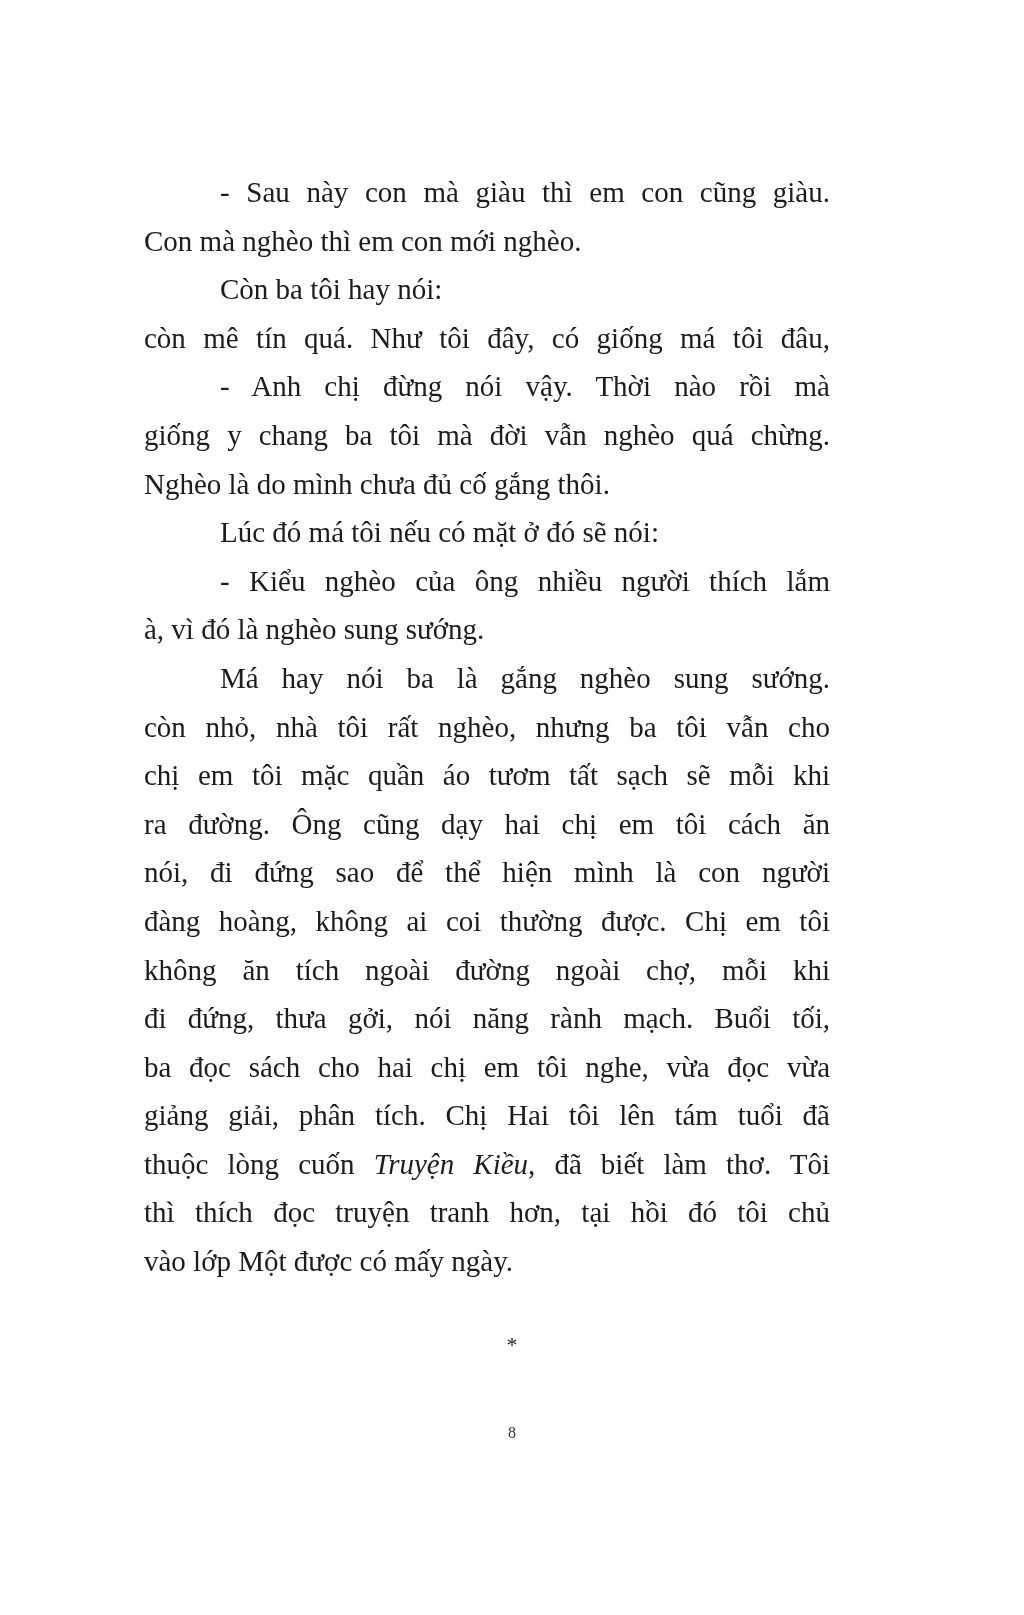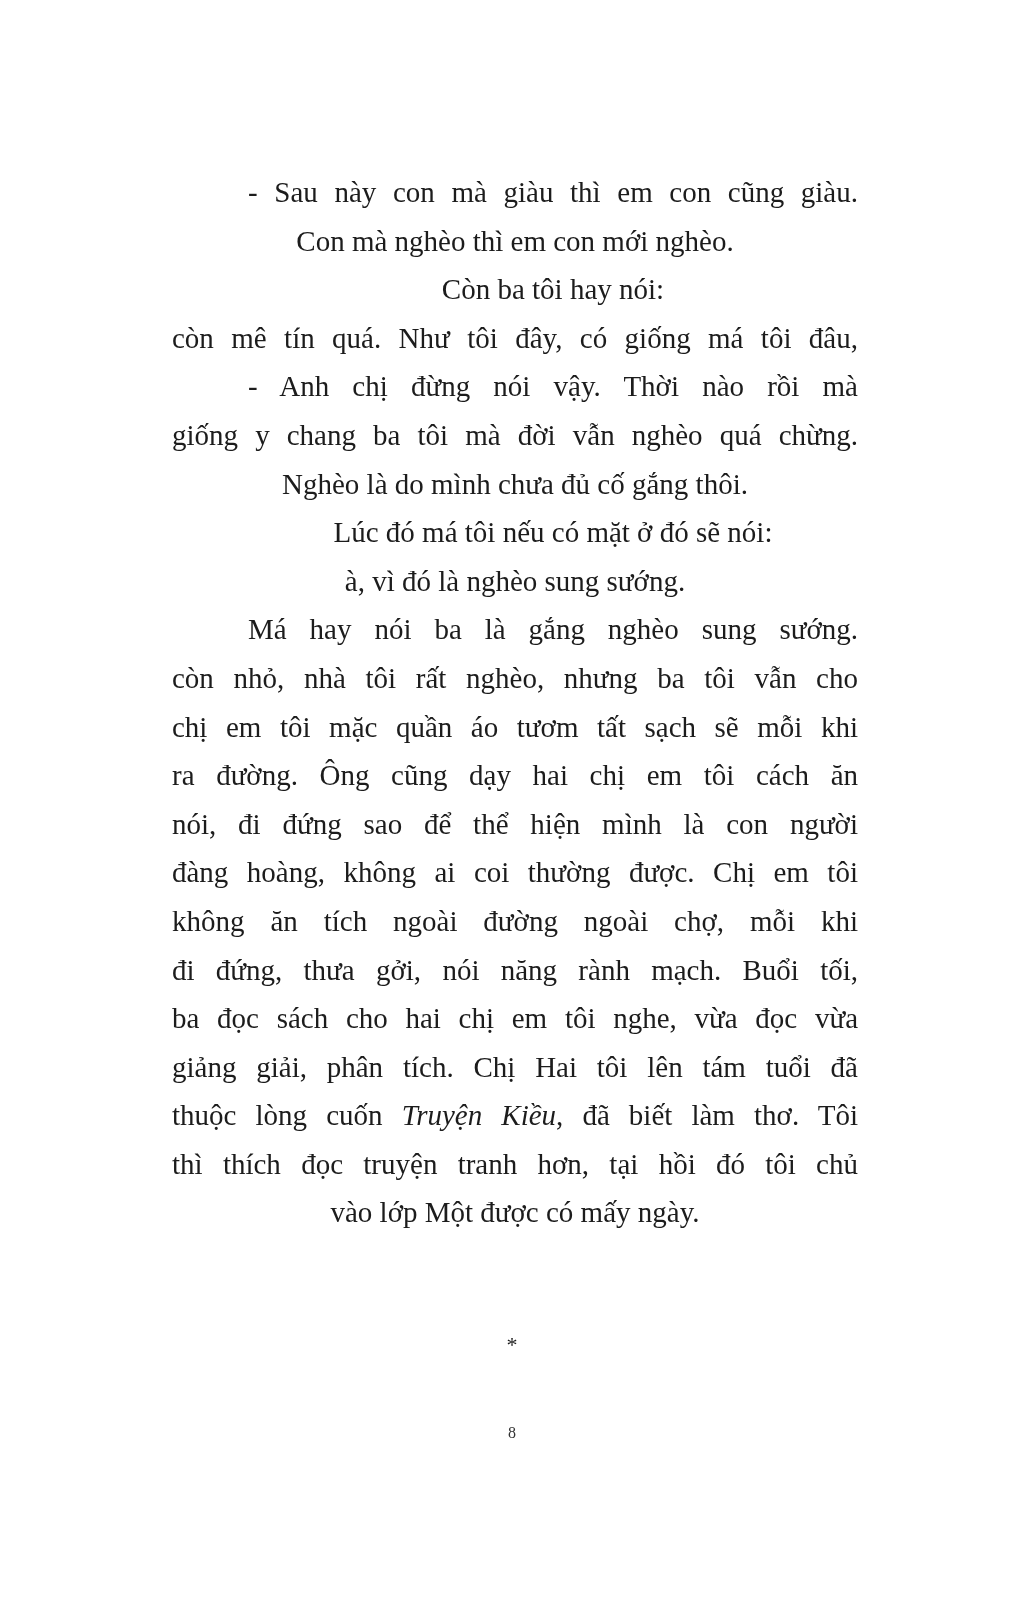--- a/index.html
+++ b/index.html
@@ -1,45 +1,46 @@
 <!DOCTYPE html>
 <html><head>
 <meta charset="utf-8">
 <style>
   html, body { margin: 0; padding: 0; background: #ffffff; }
   body { width: 1024px; height: 1615px; position: relative; overflow: hidden; }
   .page { position: absolute; left: 0; top: 0; width: 1024px; height: 1615px; background: #ffffff; }
   .text-block {
-    position: absolute; left: 172px; top: 168px; width: 686px;
+    position: absolute; left: 144px; top: 168px; width: 686px;
     font-family: "Liberation Serif", "DejaVu Serif", serif;
     font-size: 29px; line-height: 48.6px; color: #1c1c1c;
   }
   .line { display: block; height: 48.6px; white-space: nowrap; }
   .line.just { text-align: justify; text-align-last: justify; white-space: normal; }
   .line.indent { padding-left: 76px; }
-  .line.last { text-align: center; }
+  .line.last { text-align: left; }
   .it { font-style: italic; margin-top: 13px; }
   .sep { position: absolute; left: 0; width: 1024px; top: 1332px; text-align: center;
     font-family: "Liberation Serif", serif; font-size: 22px; color: #1c1c1c; }
   .page-number { position: absolute; left: 0; width: 1024px; top: 1424px; text-align: center;
     font-family: "Liberation Serif", serif; font-size: 16px; color: #333; }
 </style>
 </head>
 <body>
 
 <div class="page">
   <div class="text-block">
     <span class="line indent just">- Sau này con mà giàu thì em con cũng giàu.</span>
     <span class="line last">Con mà nghèo thì em con mới nghèo.</span>
     <span class="line indent last">Còn ba tôi hay nói:</span>
     <span class="line just">còn mê tín quá. Như tôi đây, có giống má tôi đâu,</span>
     <span class="line indent just">- Anh chị đừng nói vậy. Thời nào rồi mà</span>
     <span class="line just">giống y chang ba tôi mà đời vẫn nghèo quá chừng.</span>
     <span class="line last">Nghèo là do mình chưa đủ cố gắng thôi.</span>
     <span class="line indent last">Lúc đó má tôi nếu có mặt ở đó sẽ nói:</span>
+    <span class="line indent just">- Kiểu nghèo của ông nhiều người thích lắm</span>
     <span class="line last">à, vì đó là nghèo sung sướng.</span>
     <span class="line indent just">Má hay nói ba là gắng nghèo sung sướng.</span>
     <span class="line just">còn nhỏ, nhà tôi rất nghèo, nhưng ba tôi vẫn cho</span>
     <span class="line just">chị em tôi mặc quần áo tươm tất sạch sẽ mỗi khi</span>
     <span class="line just">ra đường. Ông cũng dạy hai chị em tôi cách ăn</span>
     <span class="line just">nói, đi đứng sao để thể hiện mình là con người</span>
     <span class="line just">đàng hoàng, không ai coi thường được. Chị em tôi</span>
     <span class="line just">không ăn tích ngoài đường ngoài chợ, mỗi khi</span>
     <span class="line just">đi đứng, thưa gởi, nói năng rành mạch. Buổi tối,</span>
     <span class="line just">ba đọc sách cho hai chị em tôi nghe, vừa đọc vừa</span>

